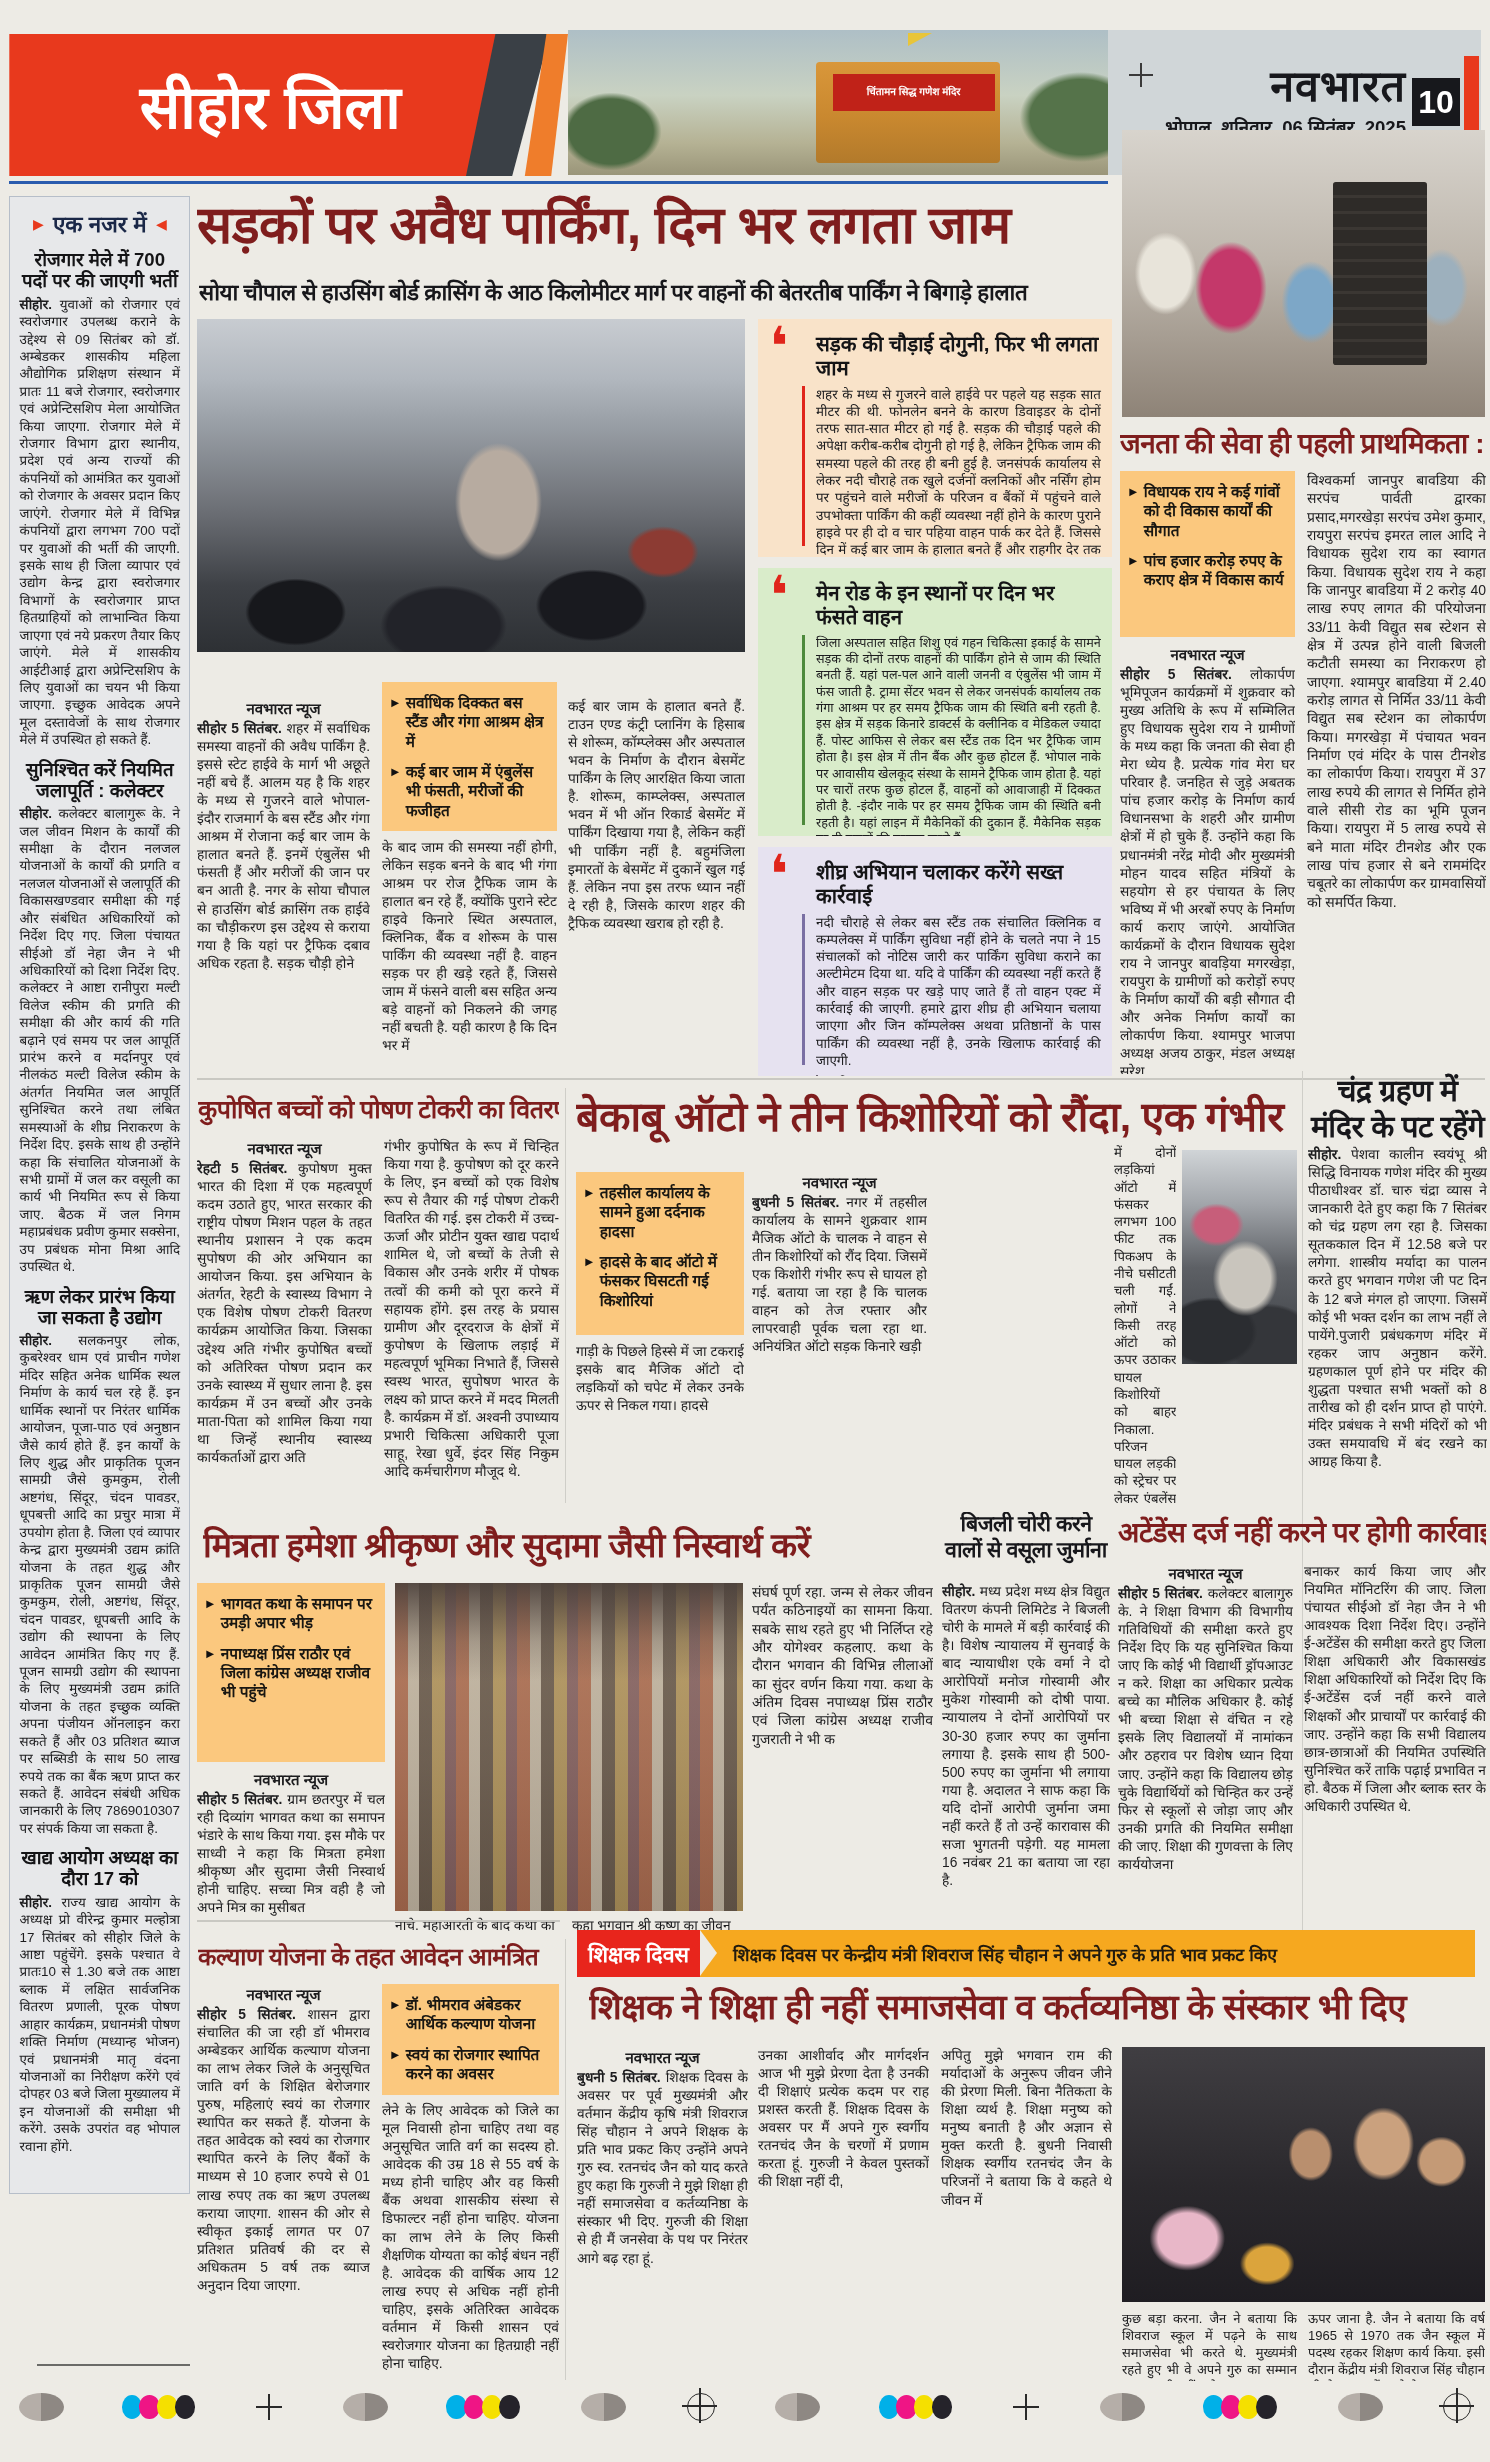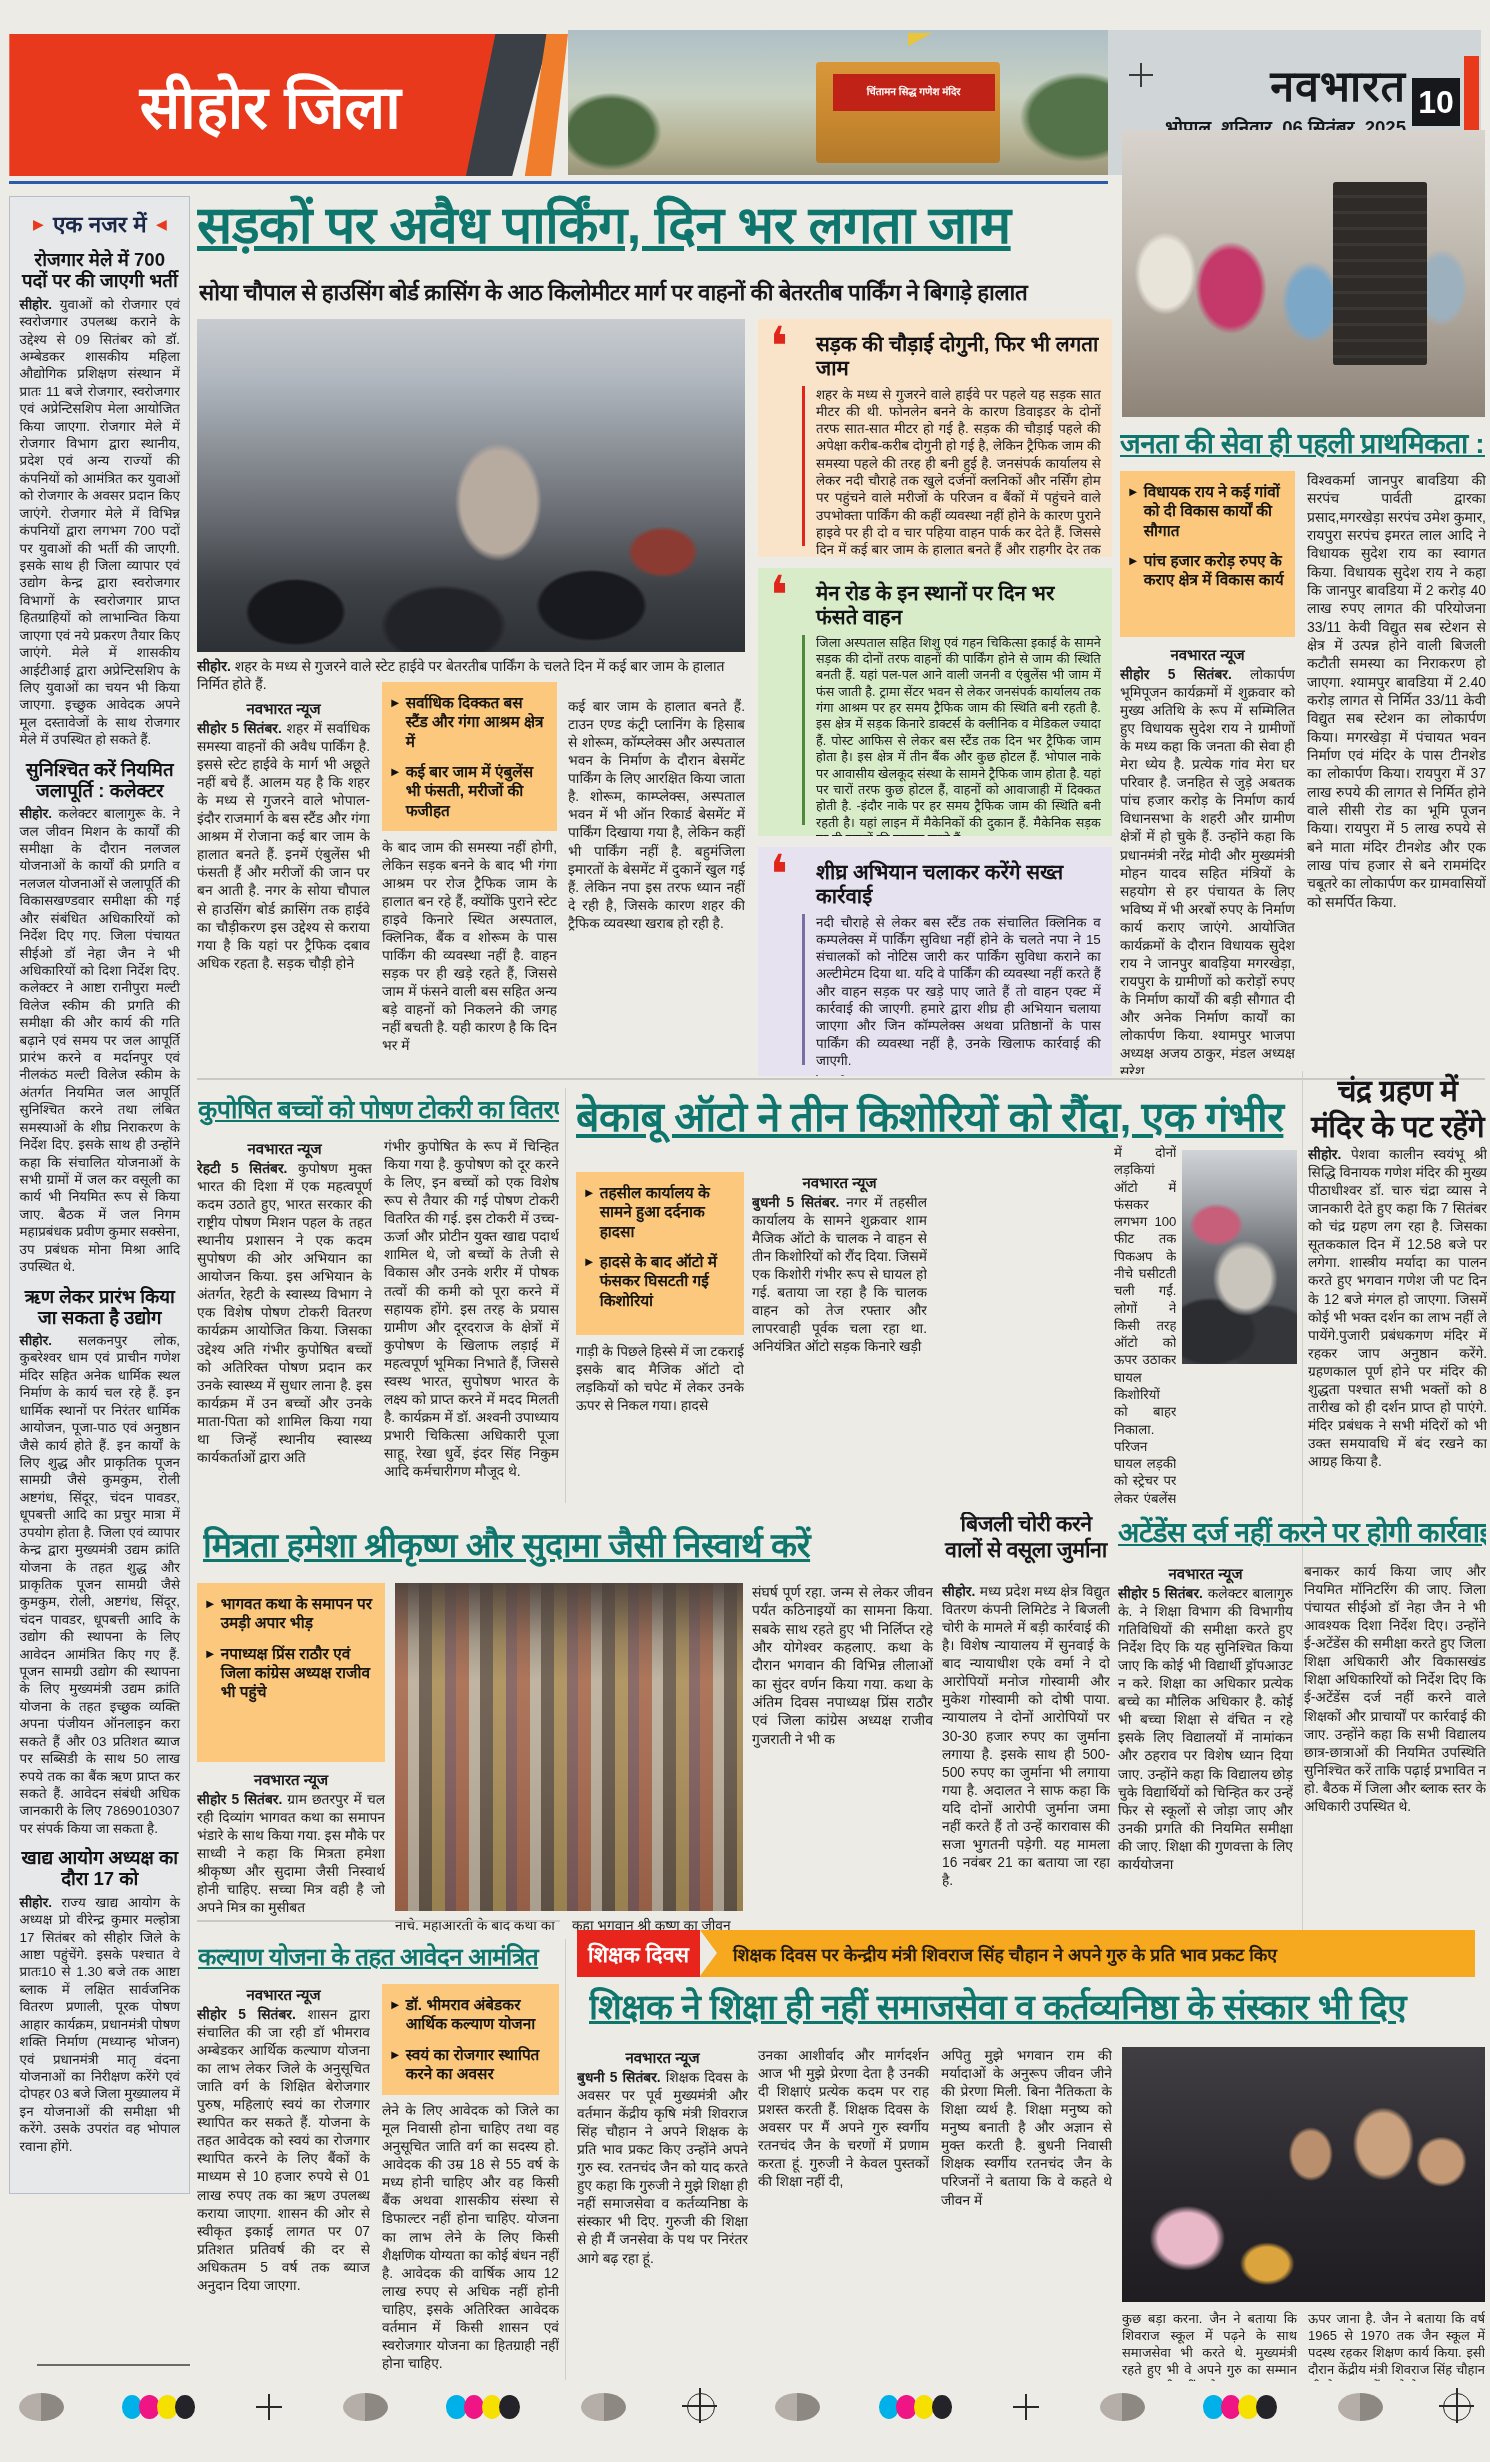--- a/index.html
+++ b/index.html
@@ -1,20 +1,20 @@
 <!DOCTYPE html>
 <html style="font-size:15px"><head>
 <meta charset="utf-8">
 <style>
   html,body{margin:0;padding:0;background:#d8d6d0;}
   *{box-sizing:border-box;}
   .page{position:relative;width:1490px;height:2462px;margin:0 auto;background:#edebe5;
         font-family:"Liberation Sans","DejaVu Sans",sans-serif;color:#1c1c1e;overflow:hidden;}
   .abs{position:absolute;}
-  .hl{font-weight:800;color:#0f766e;white-space:nowrap;overflow:hidden;letter-spacing:-0.5px;text-decoration:underline;}
+  .hl{font-weight:800;color:#7f1d1d;white-space:nowrap;overflow:hidden;letter-spacing:-0.5px;}
   .hlw{font-weight:800;color:#17171b;overflow:hidden;letter-spacing:-0.5px;}
   .byline{text-align:center;font-weight:bold;font-size:15px;margin:0 0 1.9px 0;}
   .dl{font-weight:bold;}
   .body{font-size:13.8px;line-height:1.31;text-align:justify;overflow:hidden;margin:0;}
   .colbox{overflow:hidden;}
   .cap{font-size:14px;line-height:1.25;overflow:hidden;}
   
   .mast-red{background:#e8391d;color:#fff;display:flex;align-items:center;justify-content:center;
             font-size:60px;font-weight:800;clip-path:polygon(0 0,100% 0,88% 100%,0 100%);}
   .wedge-dark{background:#3a4046;clip-path:polygon(35% 0,100% 0,55% 100%,0 100%);}
@@ -171,23 +171,20 @@
     <div>
       <div class="sb-h2">खाद्य आयोग अध्यक्ष का दौरा 17 को</div>
       <p class="sb-p"><b>सीहोर.</b> <span>राज्य खाद्य आयोग के अध्यक्ष प्रो वीरेन्द्र कुमार मल्होत्रा 17 सितंबर को सीहोर जिले के आष्टा पहुंचेंगे. इसके पश्चात वे प्रातः10 से 1.30 बजे तक आष्टा ब्लाक में लक्षित सार्वजनिक वितरण प्रणाली, पूरक पोषण आहार कार्यक्रम, प्रधानमंत्री पोषण शक्ति निर्माण (मध्यान्ह भोजन) एवं प्रधानमंत्री मातृ वंदना योजनाओं का निरीक्षण करेंगे एवं दोपहर 03 बजे जिला मुख्यालय में इन योजनाओं की समीक्षा भी करेंगे. उसके उपरांत वह भोपाल रवाना होंगे.</span></p>
     </div>
   </div>
 
   <div class="abs hl" style="left:197px;top:190px;width:917px;height:80px;font-size:52px;line-height:1.35;">सड़कों पर अवैध पार्किंग, दिन भर लगता जाम</div>
   <div class="abs hlw" style="left:199px;top:276px;width:913px;height:37px;font-size:22.4px;">सोया चौपाल से हाउसिंग बोर्ड क्रासिंग के आठ किलोमीटर मार्ग पर वाहनों की बेतरतीब पार्किंग ने बिगाड़े हालात</div>
 
   <div class="photo ph-traffic" style="left:197px;top:319px;width:548px;height:333px;"></div>
-  <div class="abs cap" style="left:197px;top:658px;width:549px;height:37px;">
-    <b>सीहोर.</b> <span>शहर के मध्य से गुजरने वाले स्टेट हाईवे पर बेतरतीब पार्किंग के चलते दिन में कई बार जाम के हालात निर्मित होते हैं.</span>
-  </div>
 
   <div class="abs colbox" style="left:197px;top:698px;width:173px;height:376px;">
     <div class="byline">नवभारत न्यूज</div>
     <p class="body"><b class="dl">सीहोर 5 सितंबर.</b> <span>शहर में सर्वाधिक समस्या वाहनों की अवैध पार्किंग है. इससे स्टेट हाईवे के मार्ग भी अछूते नहीं बचे हैं. आलम यह है कि शहर के मध्य से गुजरने वाले भोपाल-इंदौर राजमार्ग के बस स्टैंड और गंगा आश्रम में रोजाना कई बार जाम के हालात बनते हैं. इनमें एंबुलेंस भी फंसती हैं और मरीजों की जान पर बन आती है. नगर के सोया चौपाल से हाउसिंग बोर्ड क्रासिंग तक हाईवे का चौड़ीकरण इस उद्देश्य से कराया गया है कि यहां पर ट्रैफिक दबाव अधिक रहता है. सड़क चौड़ी होने</span></p>
   </div>
   <div class="abs colbox" style="left:382px;top:682px;width:175px;height:393px;">
     <div class="obox" style="margin-bottom:7.5px;">
       <div class="bi">
           <span class="tri">▶</span>
           <span>सर्वाधिक दिक्कत बस स्टैंड और गंगा आश्रम क्षेत्र में</span>

